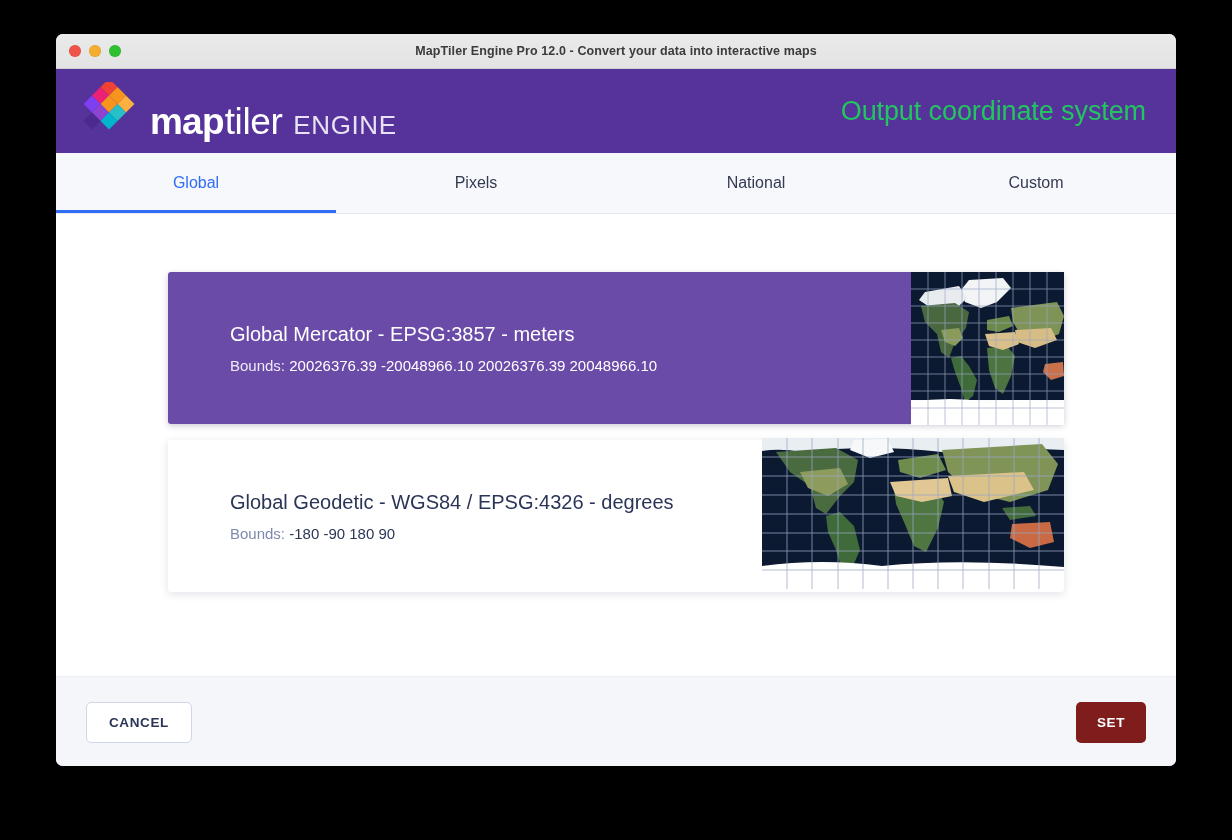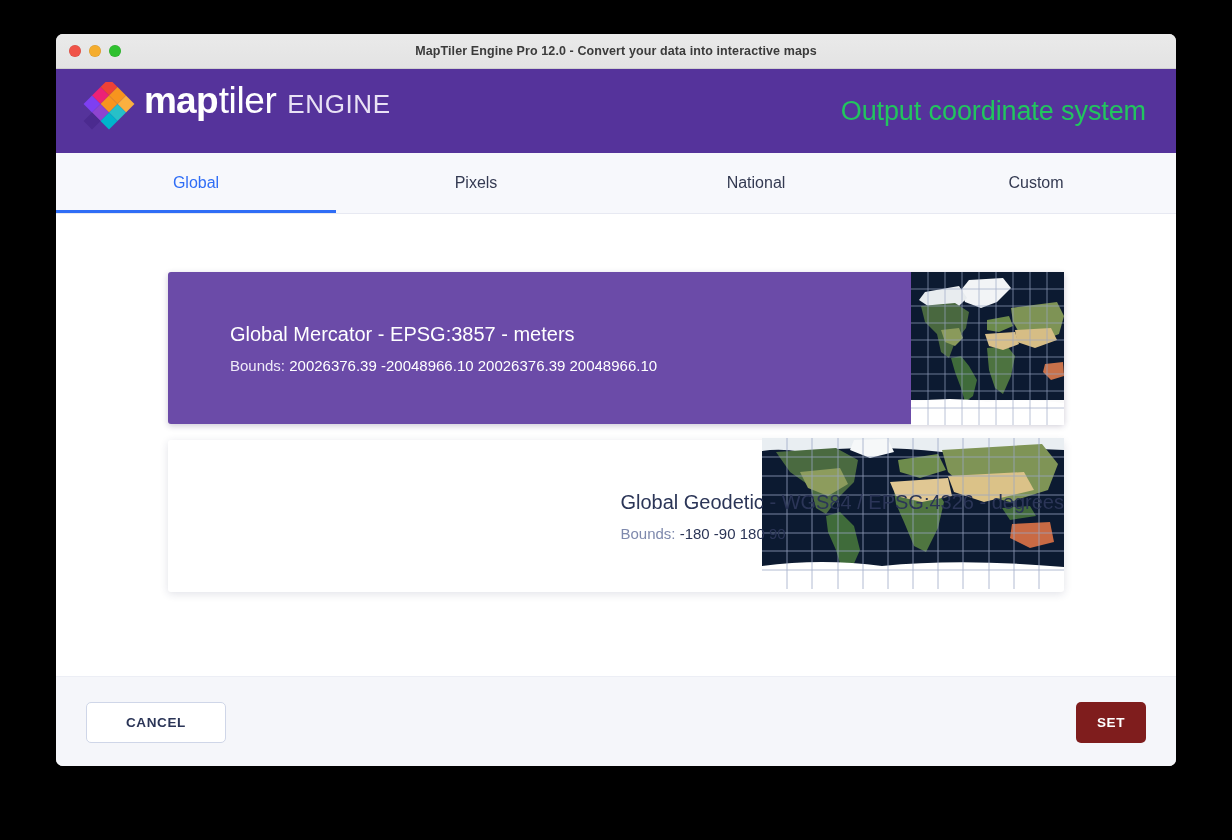--- a/index.html
+++ b/index.html
@@ -74,22 +74,22 @@
     height: 84px;
     background: #55339B;
     display: flex;
     align-items: center;
     padding: 0 30px 0 26px;
     box-sizing: border-box;
   }
 
   .logo-wrap {
     display: flex;
-    align-items: flex-start;
-    gap: 8px;
+    align-items: flex-end;
+    gap: 14px;
   }
 
   .logo-mark {
     width: 54px;
     height: 58px;
     flex: none;
     display: block;
   }
 
   .wordmark {
@@ -186,21 +186,20 @@
   .card.selected {
     background: #6B4BA8;
     height: 152px;
     box-shadow: 0 2px 6px rgba(30,20,70,0.22);
   }
   .card.unselected {
     background: #ffffff;
     height: 152px;
     margin-top: 16px;
     box-shadow: 0 2px 8px rgba(40,50,90,0.14);
-    justify-content: flex-end;
   }
 
   .card-text {
     padding-left: 62px;
     z-index: 2;
   }
 
   .card-title {
     font-size: 20px;
     line-height: 1.2;
@@ -254,21 +253,21 @@
   }
 
   .btn-cancel {
     background: #ffffff;
     border: 1px solid #cfd6e8;
     border-radius: 5px;
     color: #2b3557;
     font-size: 13.5px;
     font-weight: bold;
     letter-spacing: 0.6px;
-    padding: 12px 39px;
+    padding: 12px 22px;
     cursor: pointer;
     font-family: "Liberation Sans", sans-serif;
   }
 
   .btn-set {
     margin-left: auto;
     background: #7f1d1d;
     border: none;
     border-radius: 5px;
     color: #ffffff;

